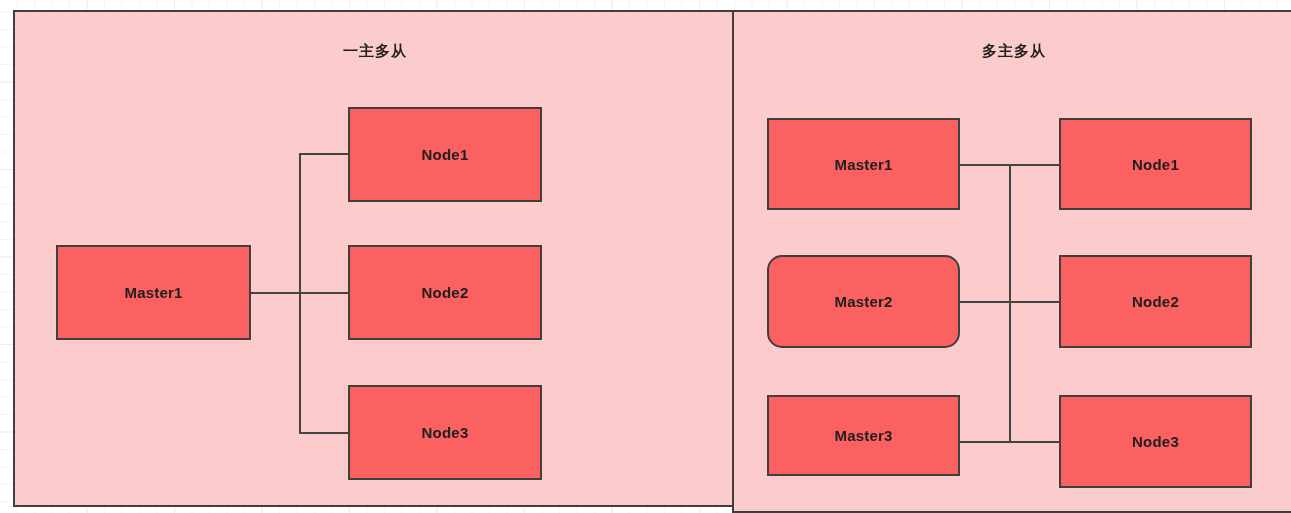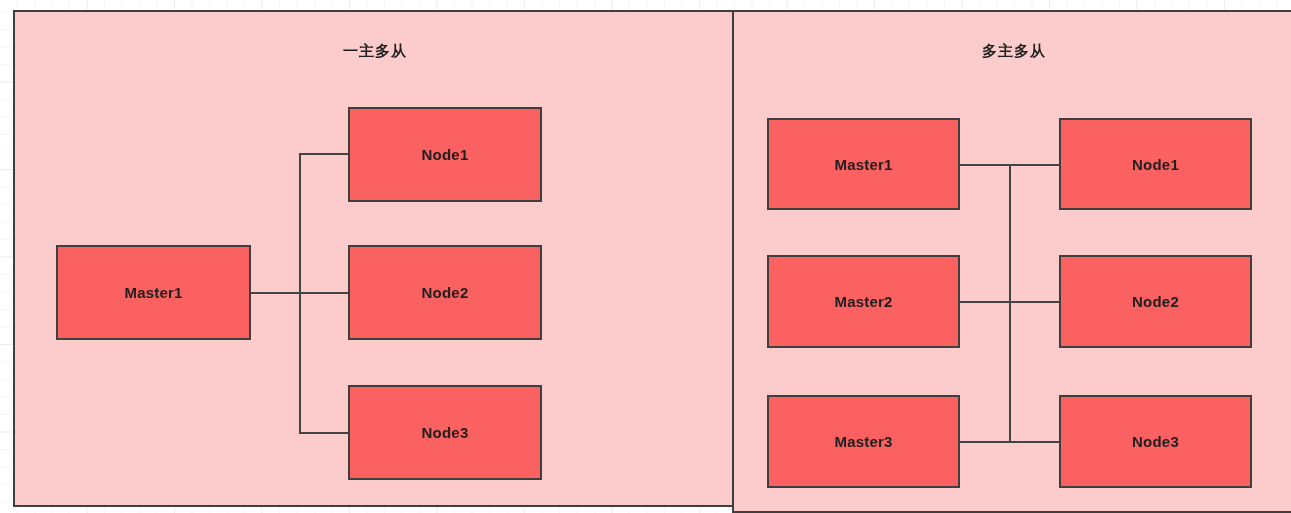--- a/index.html
+++ b/index.html
@@ -84,22 +84,22 @@
   #l-node3   { left: 333px; top: 373px; width: 194px; height: 95px; }
 
   #l-trunk        { left: 284px; top: 141px;  height: 281px; }
   #l-stub-master  { left: 236px; top: 280px;  width: 50px; }
   #l-stub-node1   { left: 284px; top: 141px;  width: 51px; }
   #l-stub-node2   { left: 284px; top: 280px;  width: 51px; }
   #l-stub-node3   { left: 284px; top: 420px;  width: 51px; }
 
   
   #r-master1 { left: 33px;  top: 106px; width: 193px; height: 92px; }
-  #r-master2 { left: 33px;  top: 243px; width: 193px; height: 93px; }
-  #r-master3 { left: 33px;  top: 383px; width: 193px; height: 93px; }
+  #r-master2 { left: 33px;  top: 243px; width: 193px; height: 93px; border-radius: 15px; }
+  #r-master3 { left: 33px;  top: 383px; width: 193px; height: 81px; }
   #r-node1   { left: 325px; top: 106px; width: 193px; height: 92px; }
   #r-node2   { left: 325px; top: 243px; width: 193px; height: 93px; }
   #r-node3   { left: 325px; top: 383px; width: 193px; height: 93px; }
 
   #r-trunk        { left: 275px; top: 152px; height: 278px; }
   #r-row1-left    { left: 226px; top: 152px; width: 51px; }
   #r-row1-right   { left: 275px; top: 152px; width: 52px; }
   #r-row2-left    { left: 226px; top: 289px; width: 51px; }
   #r-row2-right   { left: 275px; top: 289px; width: 52px; }
   #r-row3-left    { left: 226px; top: 429px; width: 51px; }

